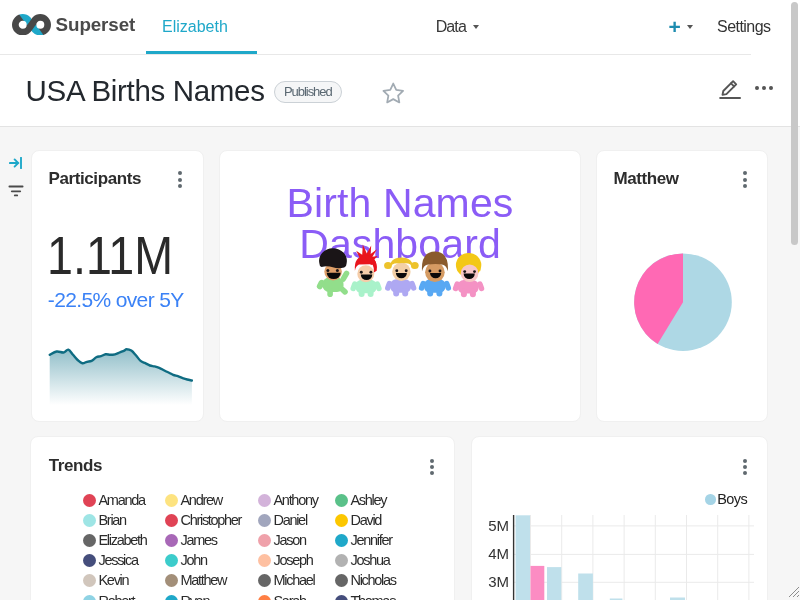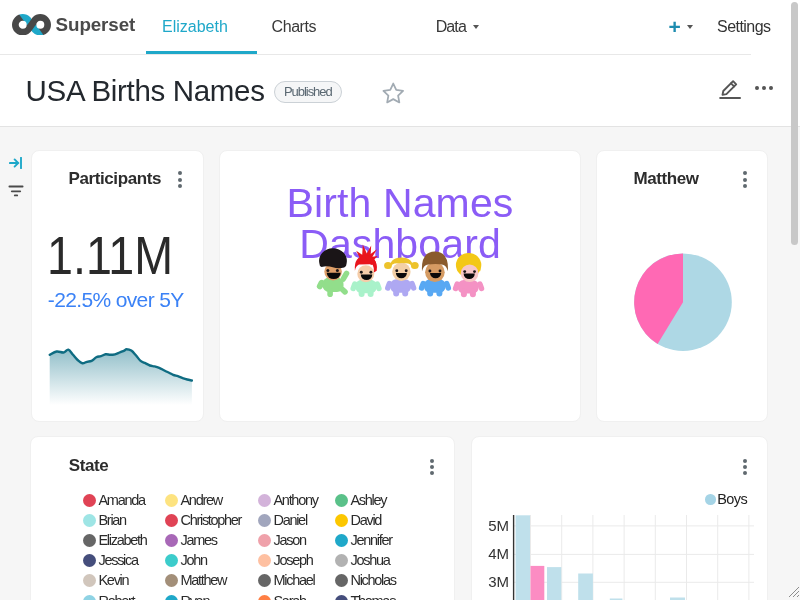--- a/index.html
+++ b/index.html
@@ -1,21 +1,21 @@
 <!DOCTYPE html>
 <html><head>
 <meta charset="utf-8">
 <style>
 * { margin:0; padding:0; box-sizing:border-box; }
 html,body { width:800px; height:600px; overflow:hidden; background:#fff; font-family:"Liberation Sans", sans-serif; }
 #navbar { position:absolute; left:0; top:0; width:751px; height:55px; background:#fff; border-bottom:1px solid #e8e8e8;text-align:right; }
 #titlebar { position:absolute; left:0; top:55px; width:800px; height:72px; background:#fff; border-bottom:1px solid #e3e3e3; }
 #content { position:absolute; left:0; top:127px; width:800px; height:473px; background:#f6f6f6; }
 .card { position:absolute; background:#fff; border-radius:8px; border:1px solid #f0f0f0; }
-.ctitle { position:absolute; font-size:17px; font-weight:700; color:#2d2d2d; letter-spacing:-0.4px; line-height:1;margin-left:20px; }
+.ctitle { position:absolute; font-size:17px; font-weight:700; color:#2d2d2d; letter-spacing:-0.4px; line-height:1; }
 .kebab { position:absolute; width:5px; }
 .kebab i { display:block; width:4.2px; height:4.2px; border-radius:50%; background:#60696f; margin:0 auto 2.2px; }
 .navitem { position:absolute; top:0; height:54px; line-height:54.8px; font-size:16px; color:#383838; }
 .caret { display:inline-block; width:0; height:0; border-left:3.8px solid transparent; border-right:3.8px solid transparent; border-top:4.5px solid #555; vertical-align:middle; margin-left:7px; margin-top:-2px; }
 .legitem { position:absolute; font-size:14.5px; letter-spacing:-1.3px; color:#2b2b2b; line-height:13.2px; white-space:nowrap; }
 .legitem b { display:inline-block; width:13px; height:13px; border-radius:50%; vertical-align:-2.2px; margin-right:2.5px; letter-spacing:0; }
 </style>
 </head>
 <body>
 
@@ -30,21 +30,20 @@
     </defs>
     <g mask="url(#rm)">
       <rect x="-2" y="-2" width="43" height="26" fill="#484848"></rect>
       <rect x="15.65" y="-5" width="7.6" height="32" fill="#1FA8C9" transform="rotate(-35.7 19.4 10.9)"></rect>
       <rect x="16" y="4.4" width="6.9" height="13" fill="#484848" transform="rotate(35.7 19.4 10.9)"></rect>
     </g>
   </svg>
   <div style="position:absolute;left:55.6px;top:0;height:54px;line-height:49px;font-size:18.8px;font-weight:700;color:#4a4a4a;letter-spacing:-0.1px">Superset</div>
   <div class="navitem" style="left:162px;color:#1FA8C9">Elizabeth</div>
   <div style="position:absolute;left:146px;top:51px;width:111px;height:3px;background:#1FA8C9"></div>
-  <div class="navitem" style="left:271.6px;letter-spacing:-0.45px">Charts</div>
   <div class="navitem" style="left:435.7px;letter-spacing:-0.9px">Data<span class="caret" style="margin-left:7px"></span></div>
   <div style="position:absolute;left:668.5px;top:0;height:54px;line-height:54.8px;font-size:21px;font-weight:700;color:#1d8caf">+<span class="caret" style="margin-left:6px"></span></div>
   <div class="navitem" style="left:717px;letter-spacing:-0.54px;color:#333">Settings<span class="caret" style="margin-left:7px"></span></div>
 </div>
 
 <div id="titlebar">
   <div style="position:absolute;left:25.6px;top:20.7px;line-height:1;font-size:29.5px;font-weight:500;color:#23282e;letter-spacing:-0.33px">USA Births Names</div>
   <div style="position:absolute;left:274px;top:26px;height:22px;line-height:20px;padding:0 9px;border:1px solid #cbd1d6;border-radius:11px;background:#f5f6f7;font-size:13px;letter-spacing:-1.05px;color:#5a6872">Published</div>
   <svg style="position:absolute;left:379.5px;top:24.5px" width="26.5" height="26.5" viewBox="0 0 24 24" fill="none" stroke="#a2abb3" stroke-width="1.6" stroke-linejoin="round">
     <path d="M12 3.2 L14.7 8.9 L20.9 9.8 L16.4 14.1 L17.5 20.3 L12 17.3 L6.5 20.3 L7.6 14.1 L3.1 9.8 L9.3 8.9 Z"></path>
@@ -176,21 +175,21 @@
         <i></i>
         <i></i>
       </div>
     <svg style="position:absolute;left:32px;top:102px" width="108" height="108" viewBox="0 0 108 108">
       <circle cx="54" cy="49.2" r="48.8" fill="#aed8e5"></circle>
       <path d="M54 49.2 L54 0.4 A48.8 48.8 0 0 0 28.6 90.9 Z" fill="#ff69b4"></path>
     </svg>
   </div>
 
   <div class="card" style="left:30px;top:309px;width:425px;height:291px">
-    <div class="ctitle" style="left:17.8px;top:19.8px">State</div>
+    <div class="ctitle" style="left:17.8px;top:19.8px">Trends</div>
     <div class="kebab" style="left:398.5px;top:21.5px">
         <i></i>
         <i></i>
         <i></i>
       </div>
     <div id="legend">
         <div class="legitem" style="left:52px;top:56.5px"><b style="background:#E04355"></b>Amanda</div>
         <div class="legitem" style="left:134px;top:56.5px"><b style="background:#FDE380"></b>Andrew</div>
         <div class="legitem" style="left:227px;top:56.5px"><b style="background:#D3B3DA"></b>Anthony</div>
         <div class="legitem" style="left:304px;top:56.5px"><b style="background:#5AC189"></b>Ashley</div>

